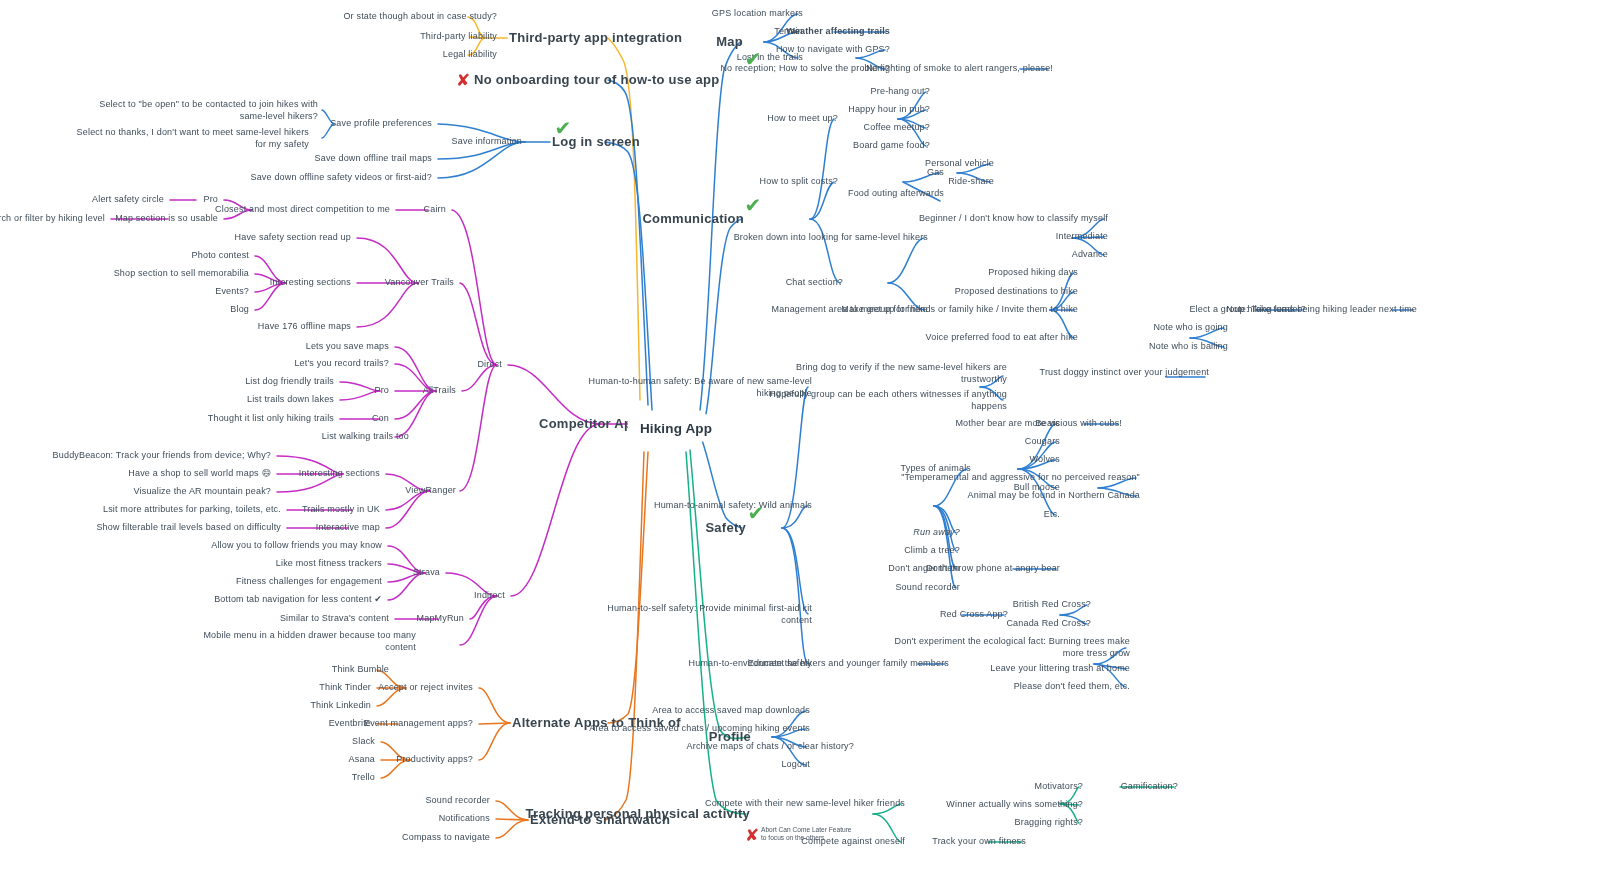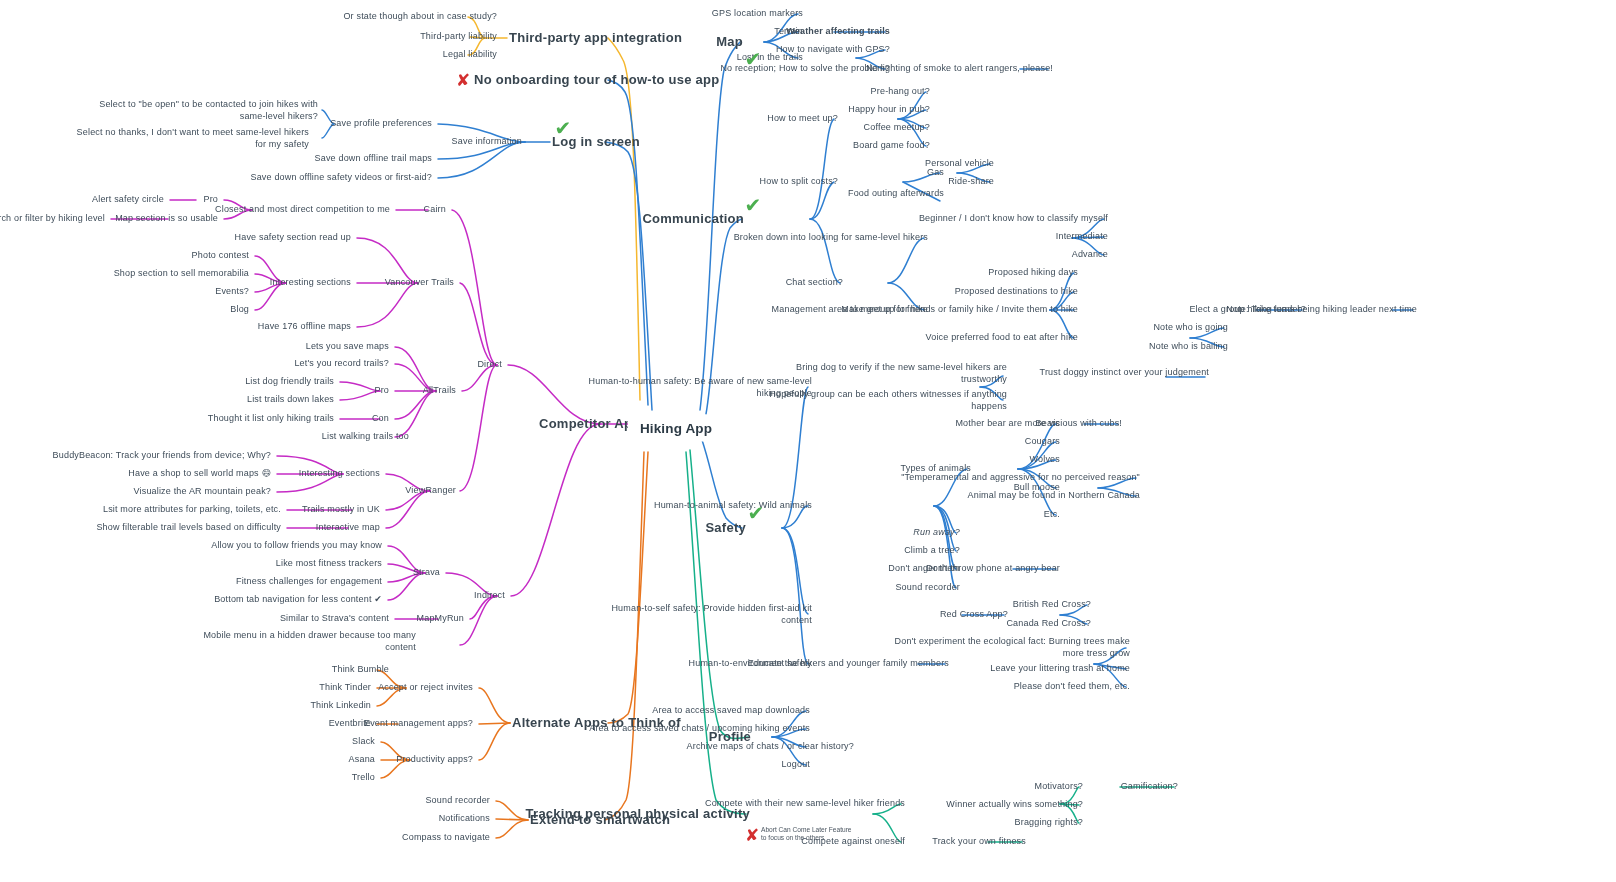--- a/index.html
+++ b/index.html
@@ -334,21 +334,21 @@
       <div class="node n-l lvl2" style="left: 1060px; top: 460px;">Wolves</div>
       <div class="node n-l lvl2" style="left: 1060px; top: 488px;">Bull moose</div>
       <div class="node n-l lvl2" style="left: 1140px; top: 478px;">"Temperamental and aggressive for no perceived reason"</div>
       <div class="node n-l lvl2" style="left: 1140px; top: 496px;">Animal may be found in Northern Canada</div>
       <div class="node n-l lvl2" style="left: 1060px; top: 515px;">Etc.</div>
       <div class="node n-l lvl2" style="left: 960px; top: 533px; font-style: italic;">Run away?</div>
       <div class="node n-l lvl2" style="left: 960px; top: 551px;">Climb a tree?</div>
       <div class="node n-l lvl2" style="left: 960px; top: 569px;">Don't anger them</div>
       <div class="node n-l lvl2" style="left: 1060px; top: 569px;">Don't throw phone at angry bear</div>
       <div class="node n-l lvl2" style="left: 960px; top: 588px;">Sound recorder</div>
-      <div class="node n-l lvl2" style="left: 812px; top: 614px;">Human-to-self safety: Provide hidden first-aid kit
+      <div class="node n-l lvl2" style="left: 812px; top: 614px;">Human-to-self safety: Provide minimal first-aid kit
 content</div>
       <div class="node n-l lvl2" style="left: 1008px; top: 615px;">Red Cross App?</div>
       <div class="node n-l lvl2" style="left: 1091px; top: 605px;">British Red Cross?</div>
       <div class="node n-l lvl2" style="left: 1091px; top: 624px;">Canada Red Cross?</div>
       <div class="node n-l lvl2" style="left: 812px; top: 664px;">Human-to-environment safety</div>
       <div class="node n-l lvl2" style="left: 949px; top: 664px;">Educate the hikers and younger family members</div>
       <div class="node n-l lvl2" style="left: 1130px; top: 647px;">Don't experiment the ecological fact: Burning trees make
 more tress grow</div>
       <div class="node n-l lvl2" style="left: 1130px; top: 669px;">Leave your littering trash at home</div>
       <div class="node n-l lvl2" style="left: 1130px; top: 687px;">Please don't feed them, etc.</div>

